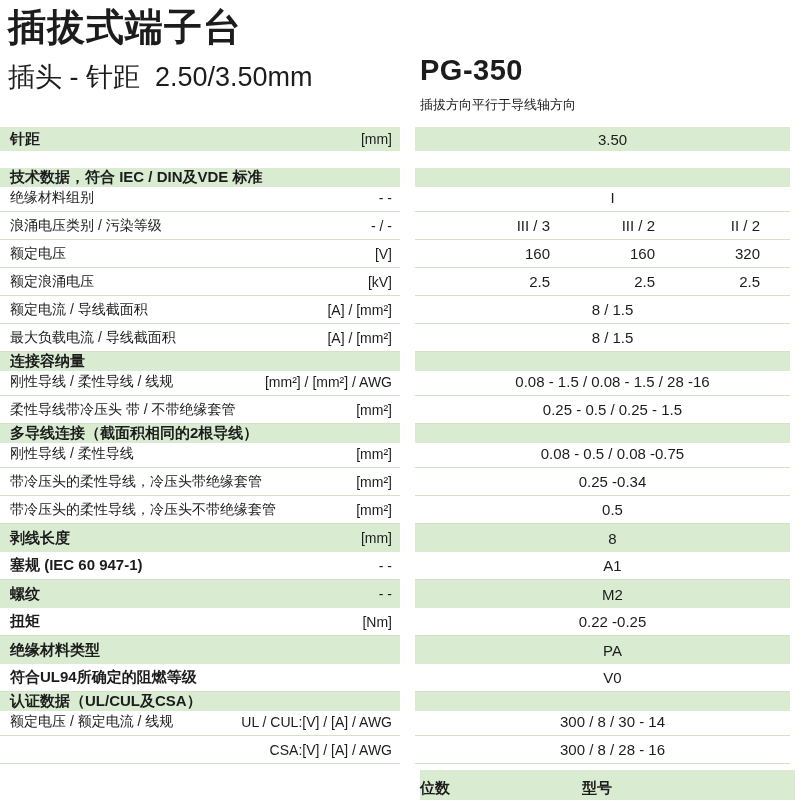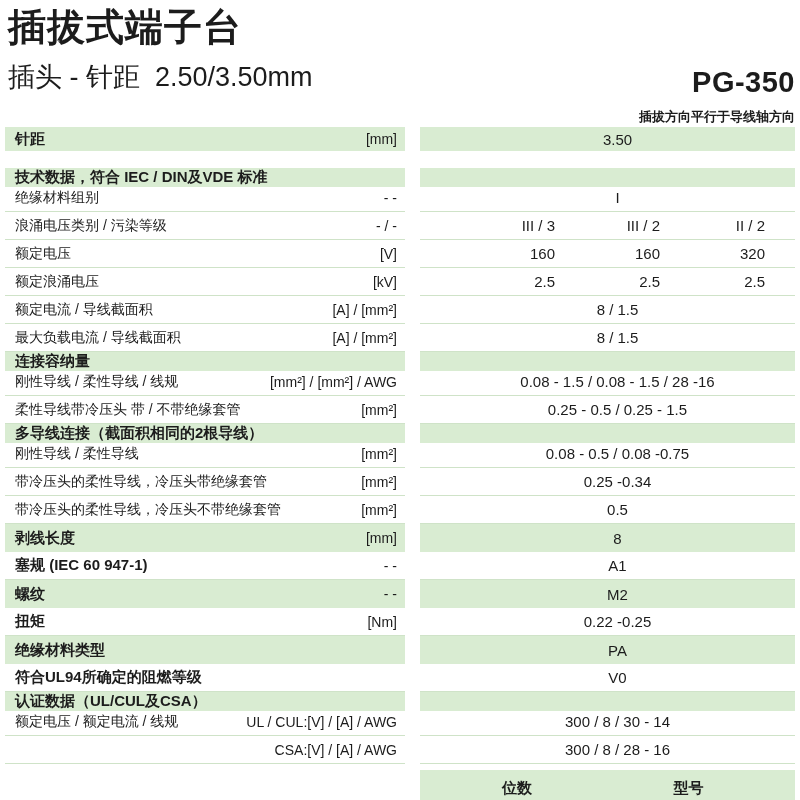--- a/index.html
+++ b/index.html
@@ -10,25 +10,25 @@
   *{box-sizing:border-box;}
   html,body{margin:0;padding:0;}
   body{
     width:800px;height:800px;background:#ffffff;
     font-family:"Liberation Sans","DejaVu Sans",sans-serif;
     color:var(--text);overflow:hidden;
   }
   .top{position:relative;height:121px;}
   .title{margin:6px 0 0 8px;font-size:38px;font-weight:800;letter-spacing:1px;line-height:1.15;}
   .subtitle{margin:9px 5px 0 8px;font-size:27px;font-weight:400;white-space:pre;}
-  .right-head{position:absolute;left:420px;top:60px;width:375px;text-align:right;}
+  .right-head{position:absolute;left:420px;top:48px;width:375px;text-align:left;}
   .model{font-size:29px;font-weight:700;letter-spacing:0.5px;}
-  .model-note{margin-top:9px;font-size:13px;font-weight:bold;}
-
-  .spec-grid-row{display:grid;grid-template-columns:400px 15px 375px;margin-left:5px;border-radius:10px;}
+  .model-note{margin-top:9px;font-size:13px;}
+
+  .spec-grid-row{display:grid;grid-template-columns:400px 15px 375px;border-radius:10px;}
   .cell-left{display:flex;align-items:center;padding:0 8px 0 10px;min-width:0;}
   .cell-right{display:flex;align-items:center;justify-content:center;padding-left:20px;}
   .label{font-size:14px;white-space:nowrap;}
   .unit{margin-left:auto;font-size:14px;white-space:nowrap;padding-left:6px;}
 
   .pitch{height:24px;}
   .pitch .cell-left,.pitch .cell-right{background:var(--green);}
   .pitch .label{font-weight:700;font-size:15px;}
   .pitch .cell-right{font-size:15px;}
 
@@ -40,22 +40,22 @@
   .section .label,.bold-green .label,.bold-white .label{font-weight:700;font-size:15px;}
   .plain .cell-left,.plain .cell-right,
   .bold-white .cell-left,.bold-white .cell-right{border-bottom:1px solid var(--line);}
 
   .vals3{display:grid;grid-template-columns:repeat(3,1fr);width:100%;padding:0 30px;font-size:15px;}
   .vals3 span{text-align:right;}
   .val1{width:100%;text-align:center;font-size:15px;}
 
   .order-table{width:375px;margin:6px 0 0 420px;}
   .ot-header{display:grid;grid-template-columns:112px 1fr;background:var(--green);height:36px;align-items:center;font-weight:700;font-size:15px;}
-  .ot-header .ot-c1{text-align:right;padding-left:40px;}
-  .ot-header .ot-c2{text-align:center;padding-left:50px;}
+  .ot-header .ot-c1{text-align:left;}
+  .ot-header .ot-c2{text-align:left;padding-left:50px;}
   #order-rows{margin-top:2px;}
   .ot-row{display:grid;grid-template-columns:112px 1fr;height:24px;align-items:center;font-size:15px;border-bottom:1px solid var(--line);}
   .ot-row .ot-c1{text-align:center;}
   .ot-row .ot-c2{text-align:center;padding-left:50px;}
 </style>
 </head>
 <body>
 
 <div class="page">
 

